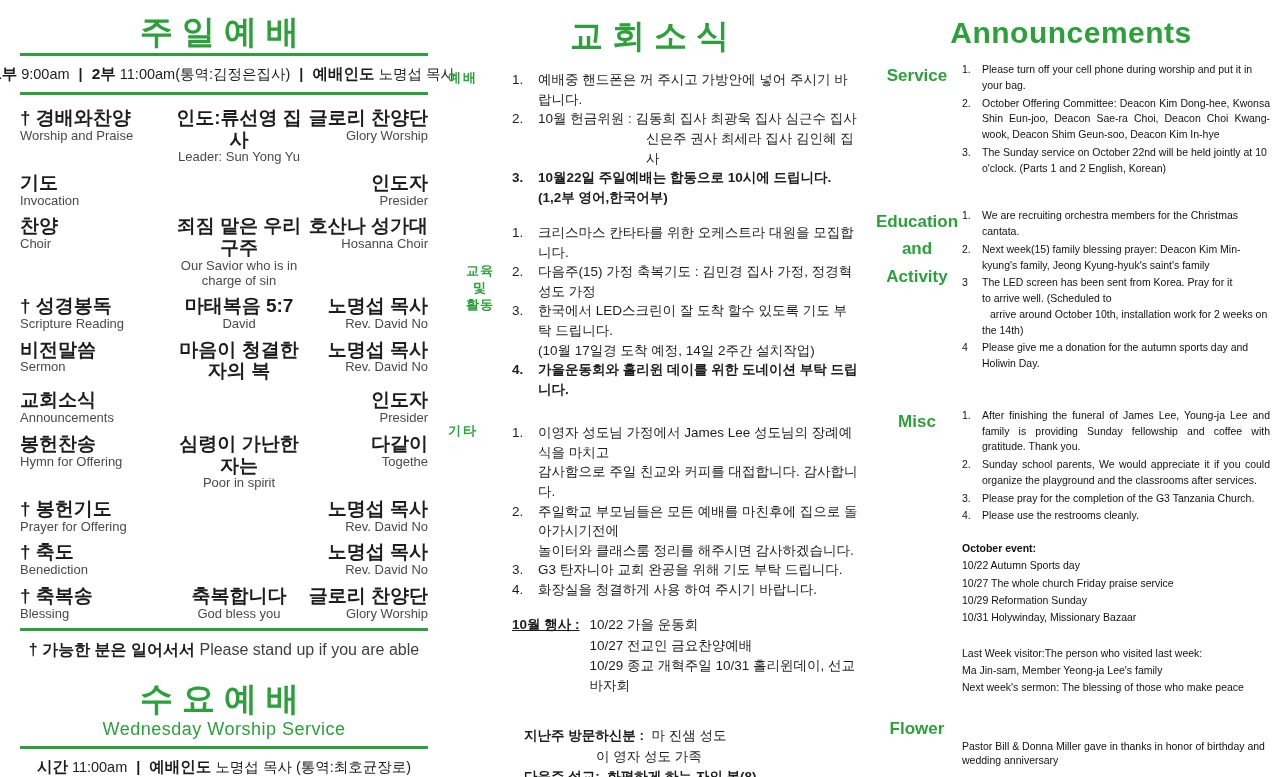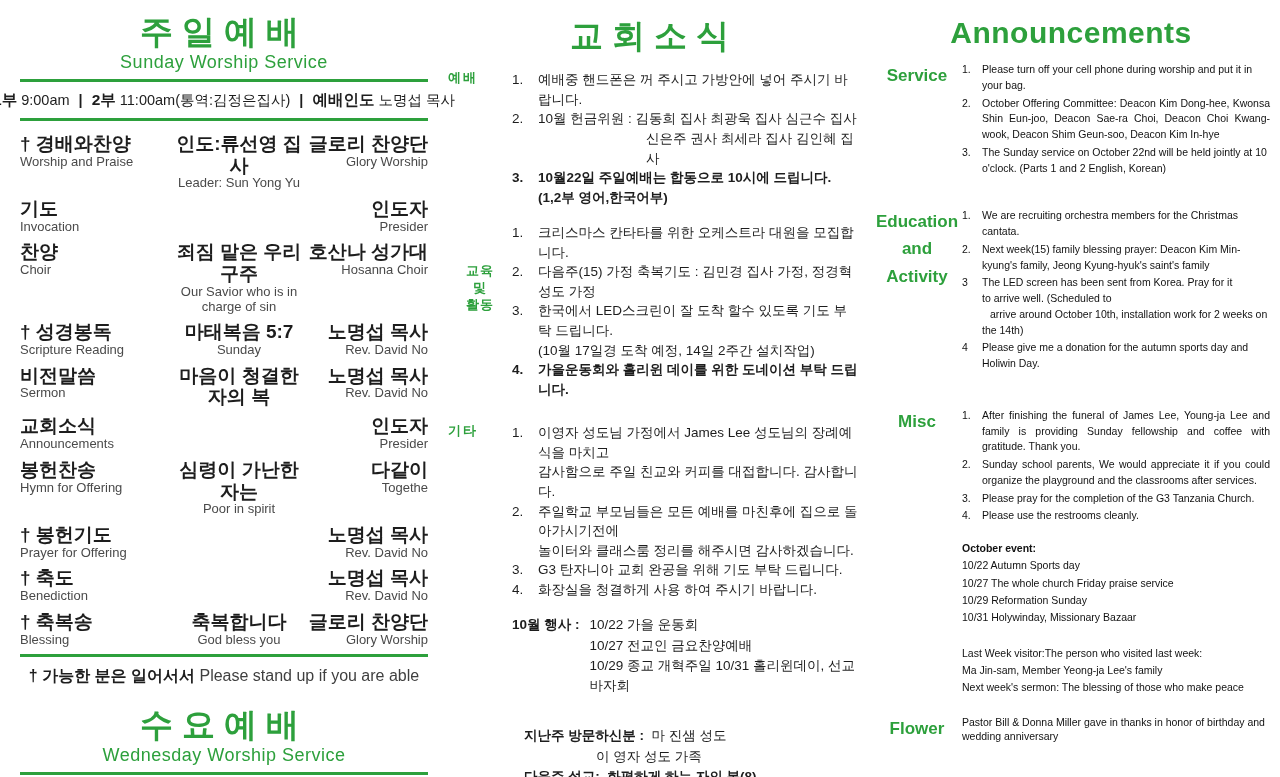--- a/index.html
+++ b/index.html
@@ -42,28 +42,27 @@
   .mblock{font-size:13.5px;line-height:1.5;}
 
   
   .h1r{text-align:center;color:#2da03c;font-size:30px;font-weight:800;margin:16px 0 12px;letter-spacing:.5px;}
   .rsec{display:grid;grid-template-columns:90px 1fr;}
   .rlabel{color:#2da03c;font-weight:700;font-size:17px;text-align:center;line-height:1.6;}
   .ritem{display:flex;font-size:10.5px;line-height:1.5;margin-bottom:2px;color:#111;}
   .rnum{width:20px;flex:none;}
   .rtext{flex:1;}
   .just{text-align:justify;}
-  .rblock{font-size:10.5px;line-height:1.65;color:#111;}
+  .rblock{font-size:10.5px;line-height:1.65;color:#111;margin-top:24px;}
 </style>
 </head>
 <body>
 
 <div class="col" id="col-left">
   <div class="h1">주일예배</div>
-  <div class="h1sub">Sunday Worship Service</div>
   <div class="grule"></div>
   <div class="info">
     <span><b>1부</b> <span>9:00am</span></span>
     <span class="bar">|</span>
     <span><b>2부</b> <span>11:00am(통역:김정은집사)</span></span>
     <span class="bar">|</span>
     <span><b>예배인도</b> <span>노명섭 목사</span></span>
   </div>
   <div class="grule"></div>
 
@@ -107,21 +106,21 @@
           <div class="e">Hosanna Choir</div>
         </div>
     </div>
     <div class="row">
       <div>
           <div class="k">† 성경봉독</div>
           <div class="e">Scripture Reading</div>
         </div>
       <div class="cm">
           <div class="k">마태복음 5:7</div>
-          <div class="e">Sunday</div>
+          <div class="e">David</div>
         </div>
       <div class="cr">
           <div class="k">노명섭 목사</div>
           <div class="e">Rev. David No</div>
         </div>
     </div>
     <div class="row">
       <div>
           <div class="k">비전말씀</div>
           <div class="e">Sermon</div>
@@ -316,21 +315,21 @@
           <span>G3 탄자니아 교회 완공을 위해 기도 부탁 드립니다.</span>
         </div>
       <div class="item">
           <span class="inum">4.</span>
           <span>화장실을 청결하게 사용 하여 주시기 바랍니다.</span>
         </div>
     </div>
   </div>
 
   <div class="mblock" style="margin:16px 0 0 64px;display:flex;">
-    <b style="flex:none;margin-right:10px;">10월 행사 :</b>
+    <b style="flex:none;margin-right:10px;text-decoration:underline;">10월 행사 :</b>
     <div>
       <div>10/22  가을 운동회</div>
       <div>10/27 전교인 금요찬양예배</div>
       <div>10/29 종교 개혁주일     10/31 홀리윈데이, 선교바자회</div>
     </div>
   </div>
 
   <div class="mblock" style="margin:30px 0 0 76px;">
     <div><b>지난주 방문하신분 :</b>&nbsp;&nbsp;<span>마 진샘 성도</span></div>
     <div style="margin-left:72px;">이 영자 성도 가족</div>

